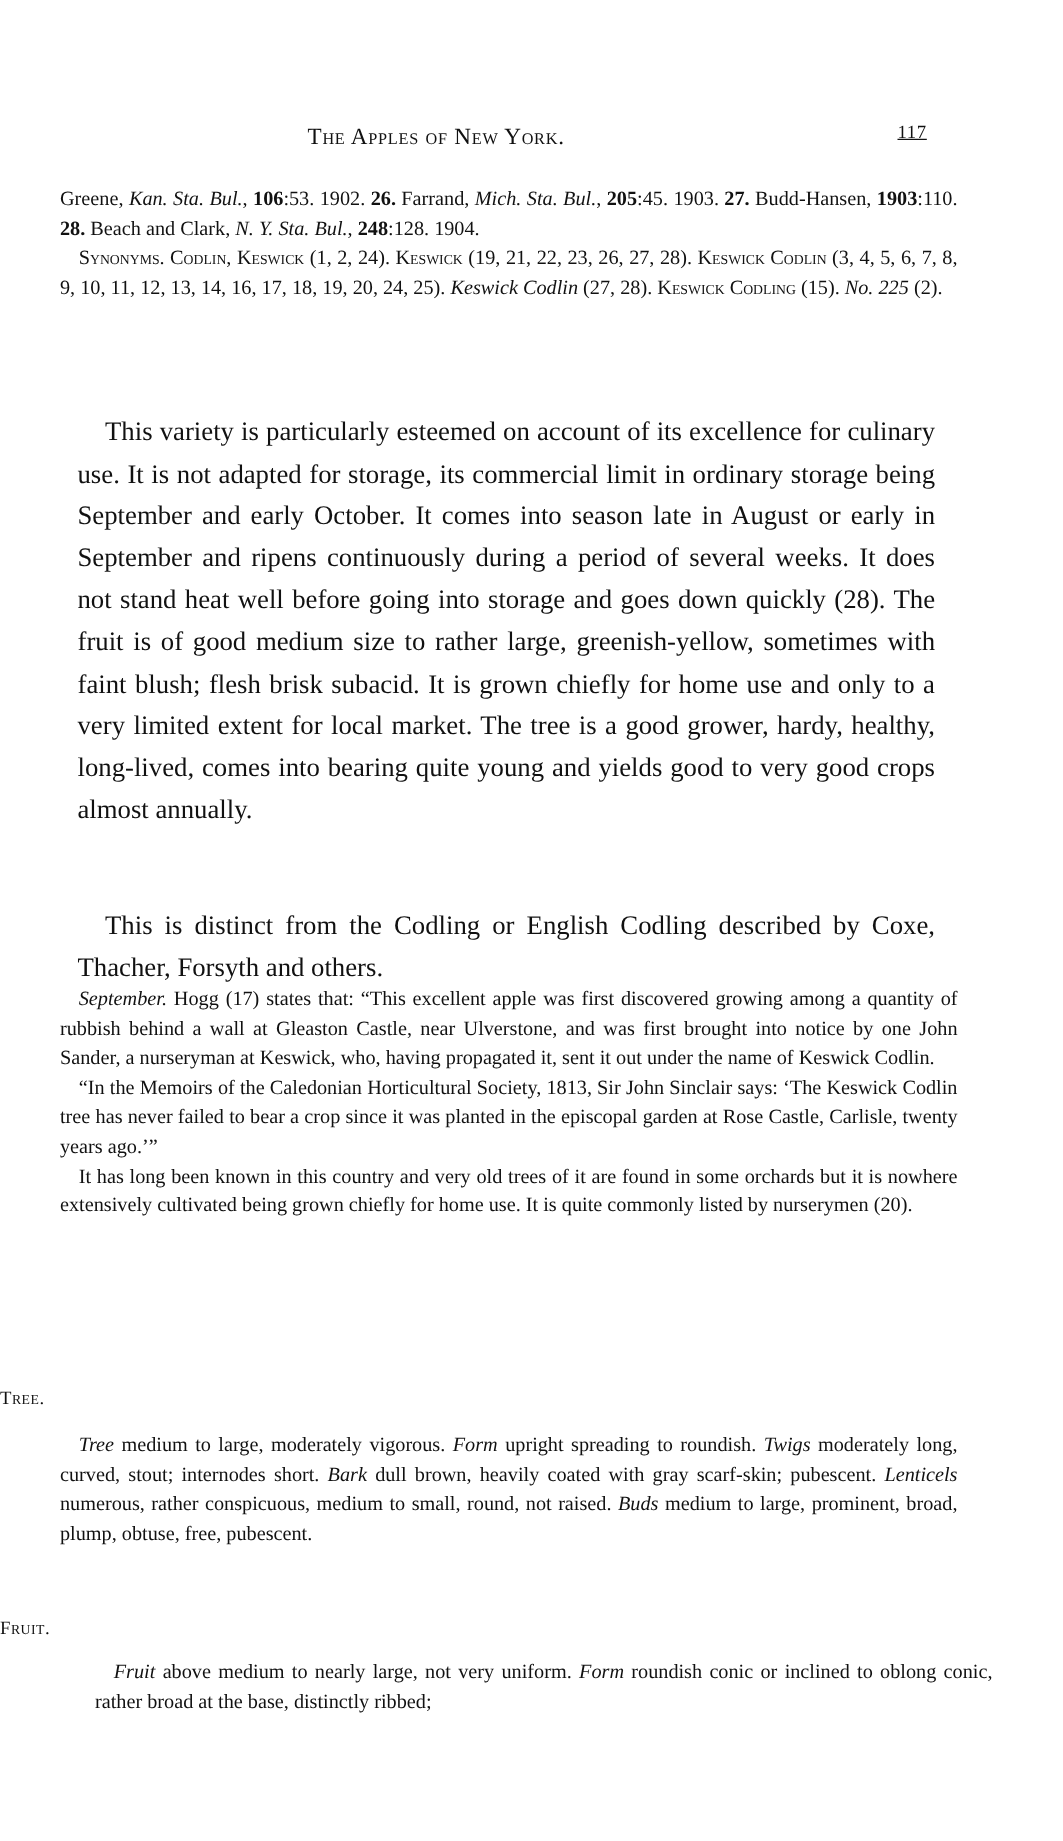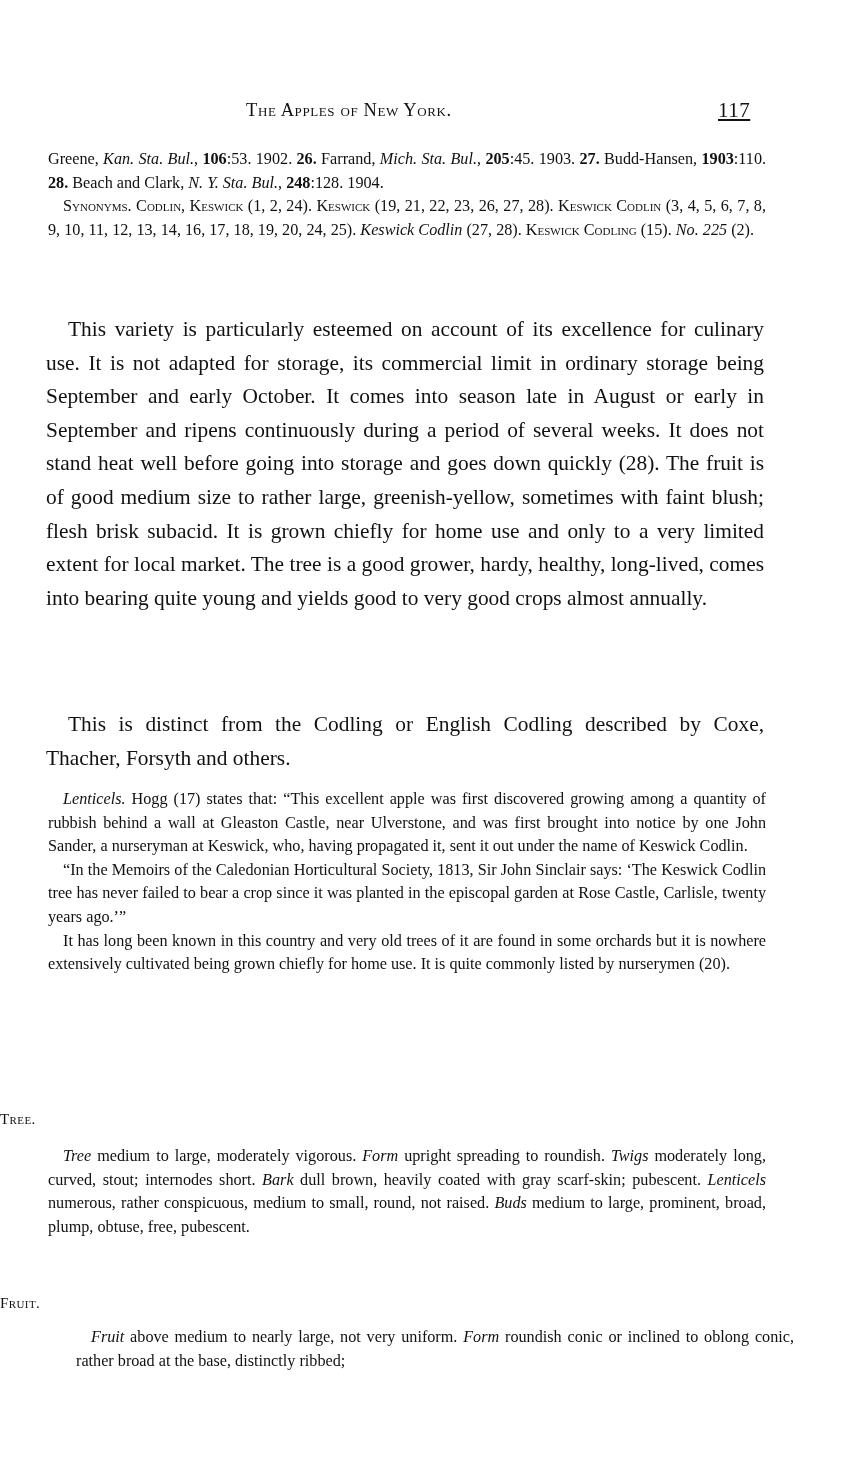--- a/index.html
+++ b/index.html
@@ -10,40 +10,40 @@
   .page { position: absolute; left: 0; top: 0; width: 850px; height: 1473px; border-radius: 20px; }
 
   .running-head {
     position: absolute; top: 96px; left: 0; width: 850px; height: 30px;
   }
   .running-title {
     position: absolute; left: 246px; top: 4px;
     font-size: 18.5px; letter-spacing: 0.6px; font-variant: small-caps;
   }
   .page-number {
-    position: absolute; left: 718px; top: 2px; font-size: 21px; letter-spacing: 0.5px; text-decoration: underline;
+    position: absolute; left: 718px; top: 2px; font-size: 15px; letter-spacing: 0.5px; text-decoration: underline;
   }
 
   .small {
     position: absolute; left: 48px; width: 718px;
     font-size: 16.2px; line-height: 23.6px; text-align: justify;
   }
   .small p { margin: 0; text-indent: 15px; }
   .small p.noindent { text-indent: 0; }
   .sc { font-variant: small-caps; margin-top: 10px; }
   .b { font-weight: bold; }
   .i { font-style: italic; }
 
   .refs { top: 148px; }
 
   .large {
     position: absolute; left: 46px; width: 718px;
     font-size: 21.4px; line-height: 33.6px; text-align: justify;
   }
-  .large p { margin: 0; text-indent: 22px; }
+  .large p { margin: 16px; text-indent: 22px; }
   .body1 { top: 313px; }
   .body2 { top: 708px; }
 
   .historical { top: 788px; }
 
   .section-heading {
     position: absolute; left: 0; width: 850px; 
     font-size: 15px; font-variant: small-caps; letter-spacing: 0.4px;
   }
   .tree-heading { top: 1111px; }
@@ -69,21 +69,21 @@
 
   <div class="large body1">
     <p>This variety is particularly esteemed on account of its excellence for culinary use.  It is not adapted for storage, its commercial limit in ordinary storage being September and early October.  It comes into season late in August or early in September and ripens continuously during a period of several weeks.  It does not stand heat well before going into storage and goes down quickly (28). The fruit is of good medium size to rather large, greenish-yellow, sometimes with faint blush; flesh brisk subacid.  It is grown chiefly for home use and only to a very limited extent for local market.  The tree is a good grower, hardy, healthy, long-lived, comes into bearing quite young and yields good to very good crops almost annually.</p>
   </div>
 
   <div class="large body2">
     <p>This is distinct from the Codling or English Codling described by Coxe, Thacher, Forsyth and others.</p>
   </div>
 
   <div class="small historical">
-    <p><span class="i">Lenticels.</span><span> Hogg (17) states that: “This excellent apple was first discovered growing among a quantity of rubbish behind a wall at Gleaston Castle, near Ulverstone, and was first brought into notice by one John Sander, a nurseryman at Keswick, who, having propagated it, sent it out under the name of Keswick Codlin.</span></p>
+    <p><span class="i">September.</span><span> Hogg (17) states that: “This excellent apple was first discovered growing among a quantity of rubbish behind a wall at Gleaston Castle, near Ulverstone, and was first brought into notice by one John Sander, a nurseryman at Keswick, who, having propagated it, sent it out under the name of Keswick Codlin.</span></p>
     <p>“In the Memoirs of the Caledonian Horticultural Society, 1813, Sir John Sinclair says: ‘The Keswick Codlin tree has never failed to bear a crop since it was planted in the episcopal garden at Rose Castle, Carlisle, twenty years ago.’”</p>
     <p>It has long been known in this country and very old trees of it are found in some orchards but it is nowhere extensively cultivated being grown chiefly for home use.  It is quite commonly listed by nurserymen (20).</p>
   </div>
 
   <div class="section-heading tree-heading">Tree.</div>
 
   <div class="small tree-desc">
     <p><span class="i">Tree</span><span> medium to large, moderately vigorous.  </span><span class="i">Form</span><span> upright spreading to roundish.  </span><span class="i">Twigs</span><span> moderately long, curved, stout; internodes short.  </span><span class="i">Bark</span><span> dull brown, heavily coated with gray scarf-skin; pubescent.  </span><span class="i">Lenticels</span><span> numerous, rather conspicuous, medium to small, round, not raised.  </span><span class="i">Buds</span><span> medium to large, prominent, broad, plump, obtuse, free, pubescent.</span></p>
   </div>
 

